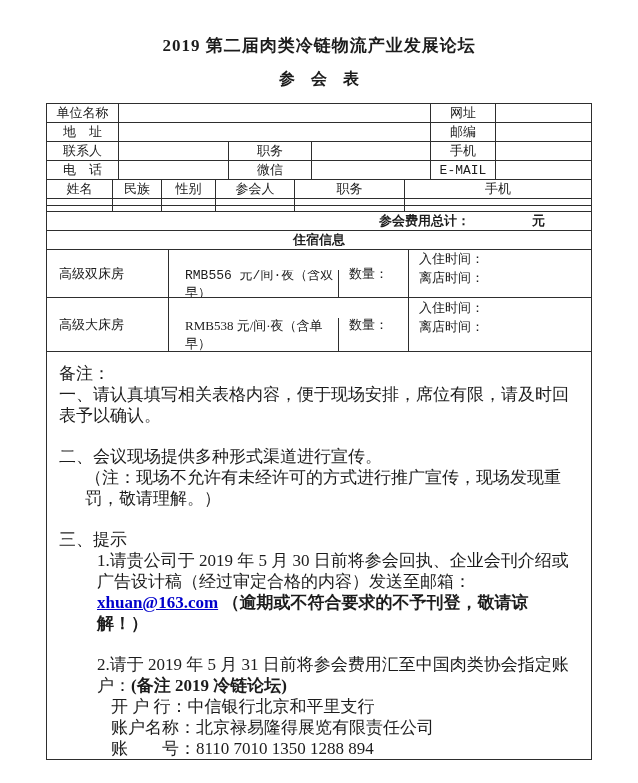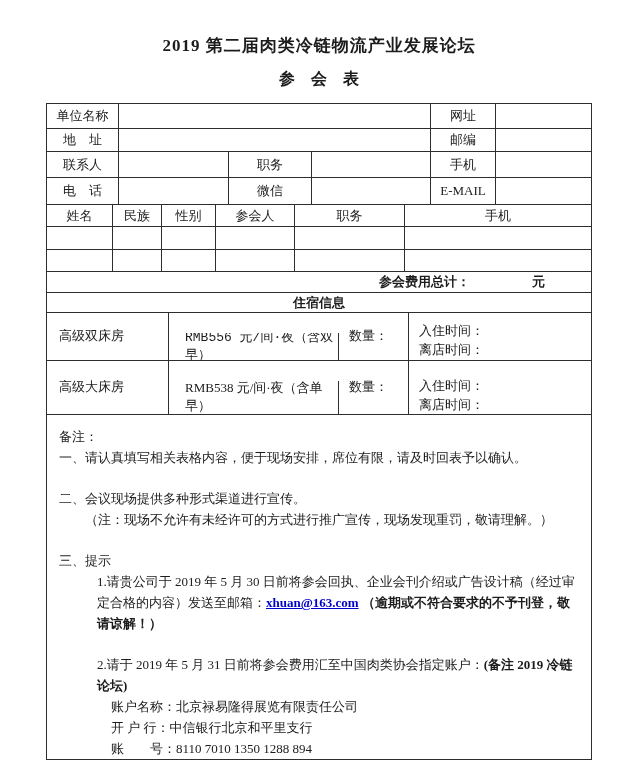--- a/index.html
+++ b/index.html
@@ -31,21 +31,21 @@
   .tbl {
     width: 546px;
     height: 657px;
     margin-left: 46px;
     border: 1px solid #2e2e2e;
     display: flex;
     flex-direction: column;
   }
   .r { display: grid; width: 100%; }
   .rA { grid-template-columns: 72px 312px 65px auto; }
-  .rB { grid-template-columns: 72px 110px 83px 119px 65px auto; }
+  .rB { grid-template-columns: 72px 110px 83px 119px 65px auto; font-family: Liberation Mono, monospace; }
   .rP { grid-template-columns: 66px 49px 54px 79px 110px auto; text-align: right; }
   .rH { grid-template-columns: 122px 170px 70px auto; }
   .rFull { grid-template-columns: auto; }
 
   .h29 { height: 29px; } .h27 { height: 27px; } .h30 { height: 30px; }
   .h31 { height: 31px; } .h26 { height: 26px; } .h25 { height: 25px; }
   .h23 { height: 23px; } .h48 { height: 48px; font-family: Liberation Mono, monospace; } .h54 { height: 54px; }
 
   .c {
     border-right: 1px solid #2e2e2e;
@@ -63,29 +63,29 @@
   .pl16 { padding-left: 16px; margin-top: 20px; }
 
   .b { font-weight: bold; }
 
   .fee-cell { justify-content: flex-end; padding-right: 46px; }
   .fee-cell .unit { margin-left: 62px; }
 
   .times {
     flex-direction: column;
     align-items: flex-start;
-    justify-content: flex-end;
+    justify-content: flex-start;
     line-height: 19px;
   }
 
   .notes {
     flex: 1;
     padding: 11px 10px 0 12px;
     line-height: 21px;
-    font-size: 13px;
+    font-size: 17px;
   }
   .notes p { margin: 0; }
   .sp { height: 20px; }
   .ind1 { padding-left: 26px; }
   .ind2 { padding-left: 38px; padding-right: 2px; }
   .ind3 { padding-left: 52px; }
 
   a.email-link {
     color: #0000cc;
     font-weight: bold;
@@ -197,19 +197,19 @@
       <p>备注：</p>
       <p>一、请认真填写相关表格内容，便于现场安排，席位有限，请及时回表予以确认。</p>
       <div class="sp"></div>
       <p>二、会议现场提供多种形式渠道进行宣传。</p>
       <p class="ind1">（注：现场不允许有未经许可的方式进行推广宣传，现场发现重罚，敬请理解。）</p>
       <div class="sp"></div>
       <p>三、提示</p>
       <p class="ind2"><span>1.请贵公司于 2019 年 5 月 30 日前将参会回执、企业会刊介绍或广告设计稿（经过审定合格的内容）发送至邮箱：</span><a class="email-link" href="#">xhuan@163.com</a> <span class="b">（逾期或不符合要求的不予刊登，敬请谅解！）</span></p>
       <div class="sp"></div>
       <p class="ind2"><span>2.请于 2019 年 5 月 31 日前将参会费用汇至中国肉类协会指定账户：</span><span class="b">(备注 2019 冷链论坛)</span></p>
+      <p class="ind3">开 户 行：中信银行北京和平里支行</p>
       <p class="ind3">账户名称：北京禄易隆得展览有限责任公司</p>
-      <p class="ind3">开 户 行：中信银行北京和平里支行</p>
       <p class="ind3">账　　号：8110 7010 1350 1288 894</p>
     </div>
 
   </div>
 </div>
 
 </body></html>

